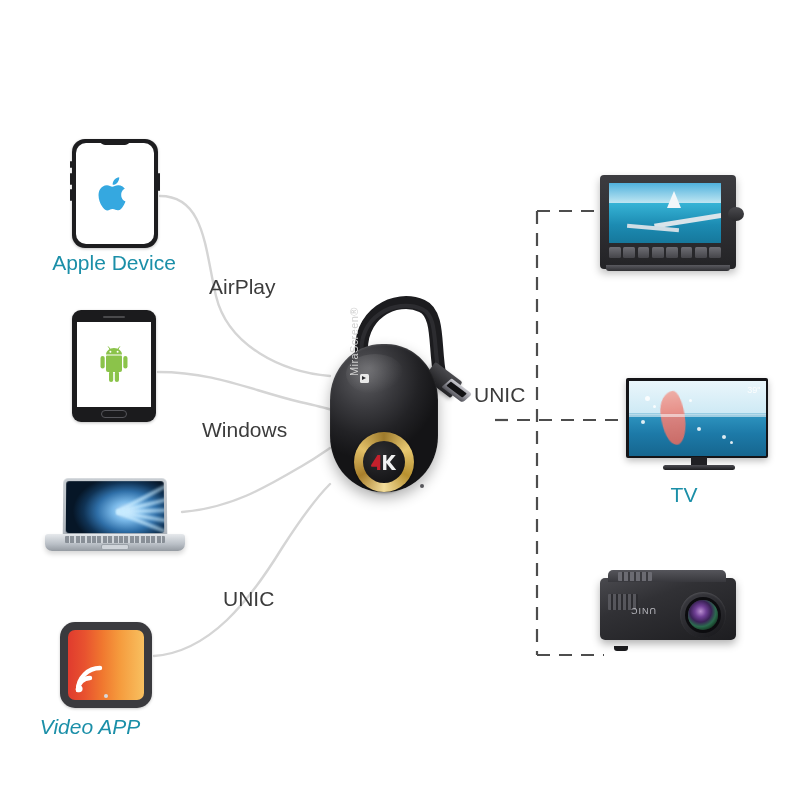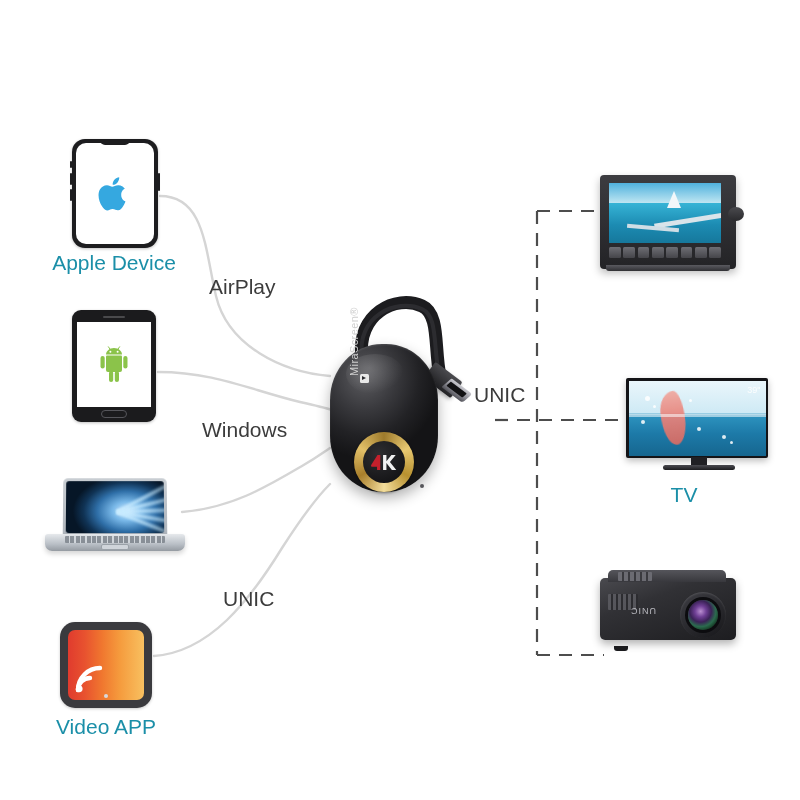--- a/index.html
+++ b/index.html
@@ -440,21 +440,21 @@
       <svg class="cast-glyph" viewBox="0 0 34 32" xmlns="http://www.w3.org/2000/svg">
         <g fill="none" stroke="#ffffff" stroke-width="4.4" stroke-linecap="round">
           <path d="M3 29 A12 12 0 0 1 15 17"></path>
           <path d="M3 29 A22 22 0 0 1 25 7"></path>
         </g>
         <circle cx="4.2" cy="27.8" r="3.4" fill="#ffffff"></circle>
       </svg>
       <div class="vhome"></div>
     </div>
   </div>
-  <div class="dev-label" style="left:16px;top:716px;width:180px;">Video APP</div>
+  <div class="dev-label" style="left:0;top:716px;width:180px;font-style:italic;">Video APP</div>
 
   <div class="proto-label" style="left:209px;top:276px;text-align:right;">AirPlay</div>
   <div class="proto-label" style="left:202px;top:419px;">Windows</div>
   <div class="proto-label" style="left:223px;top:588px;">UNIC</div>
 
   <div id="dongle">
     <svg class="cable" viewBox="0 0 180 120" xmlns="http://www.w3.org/2000/svg">
       <path d="M40 66 C34 22 74 2 100 14 C118 22 112 56 118 84" fill="none" stroke="#1c1c1f" stroke-width="13" stroke-linecap="round"></path>
       <path d="M40 66 C34 24 74 6 100 17 C116 24 111 54 117 82" fill="none" stroke="#3a3a3e" stroke-width="4" stroke-linecap="round" opacity=".55"></path>
     </svg>

